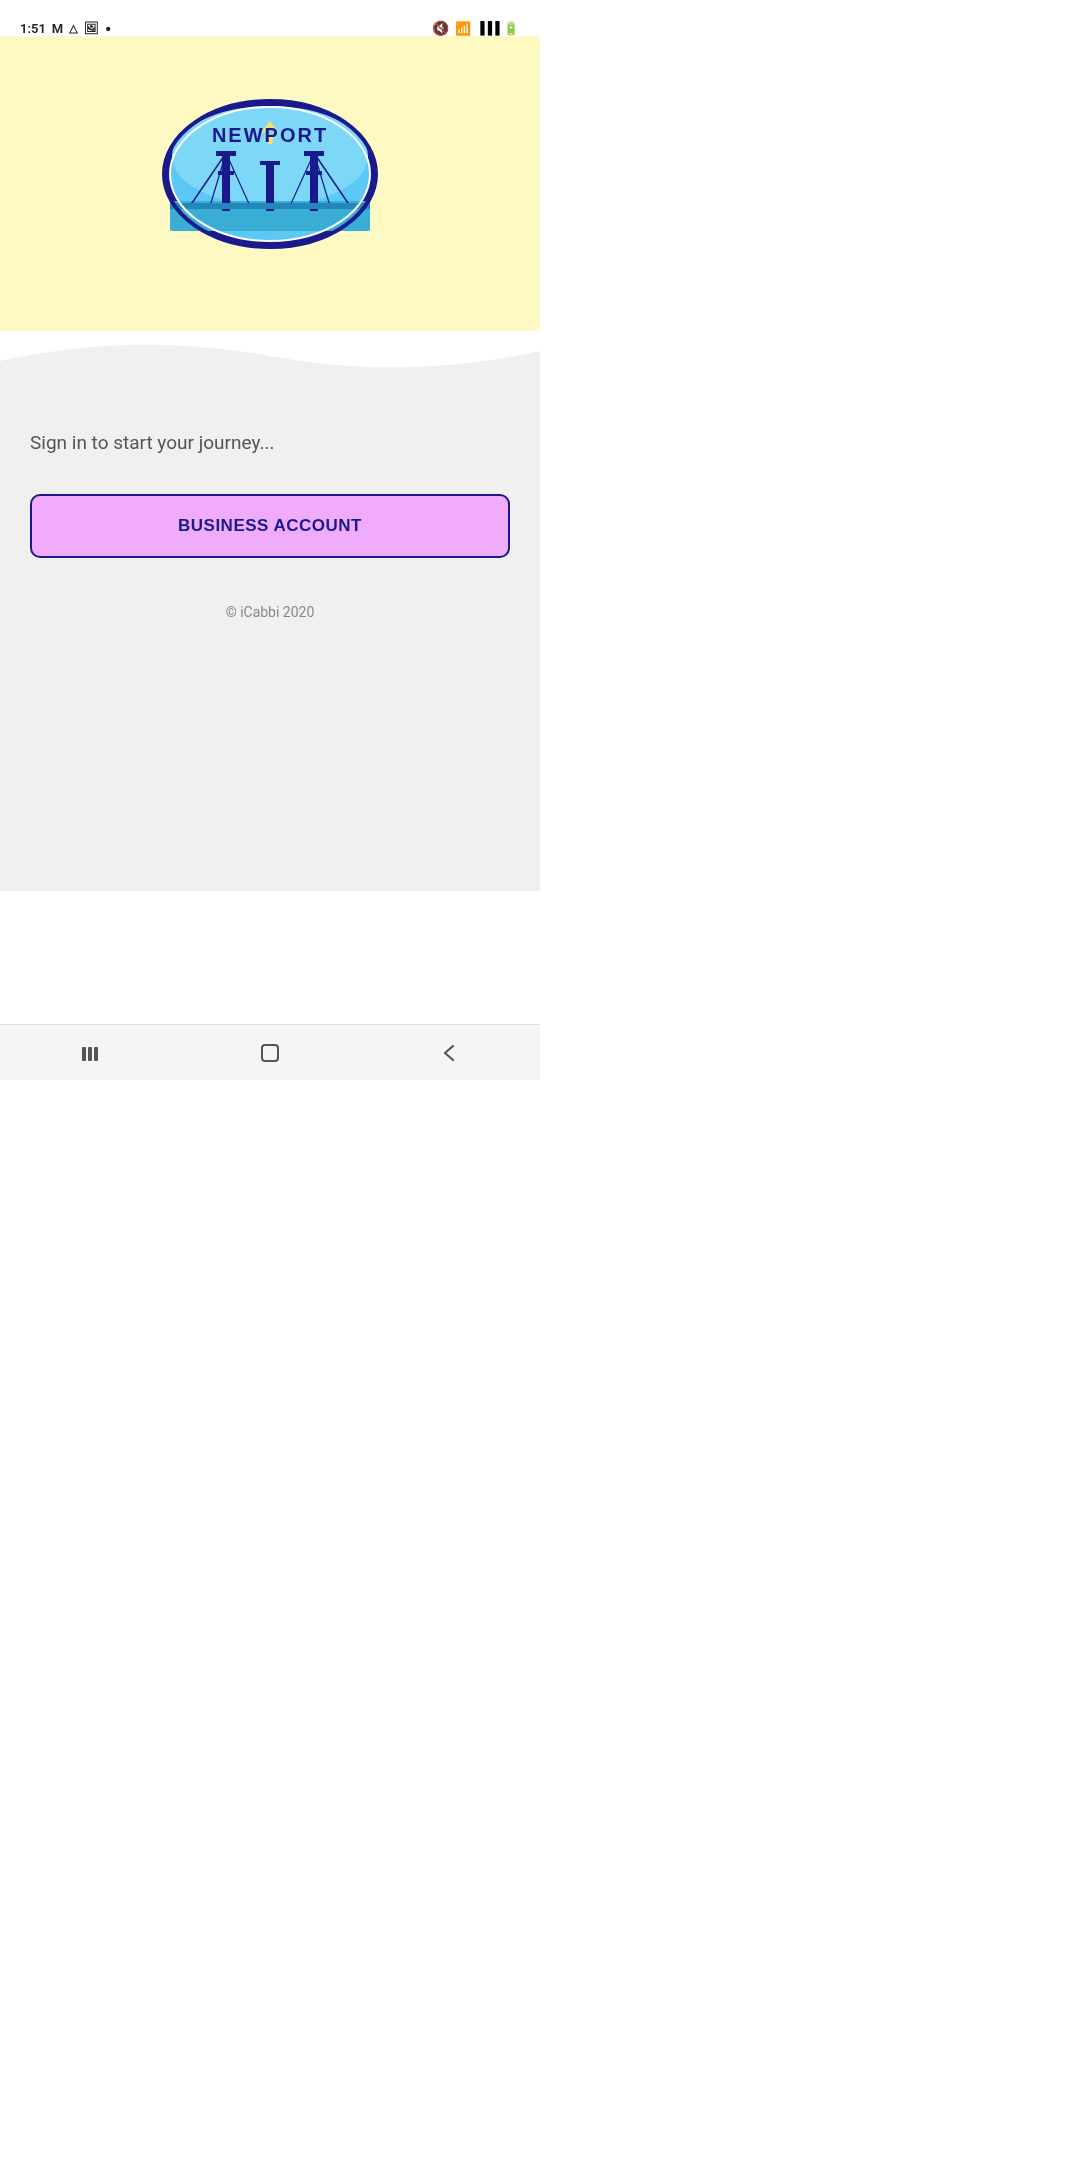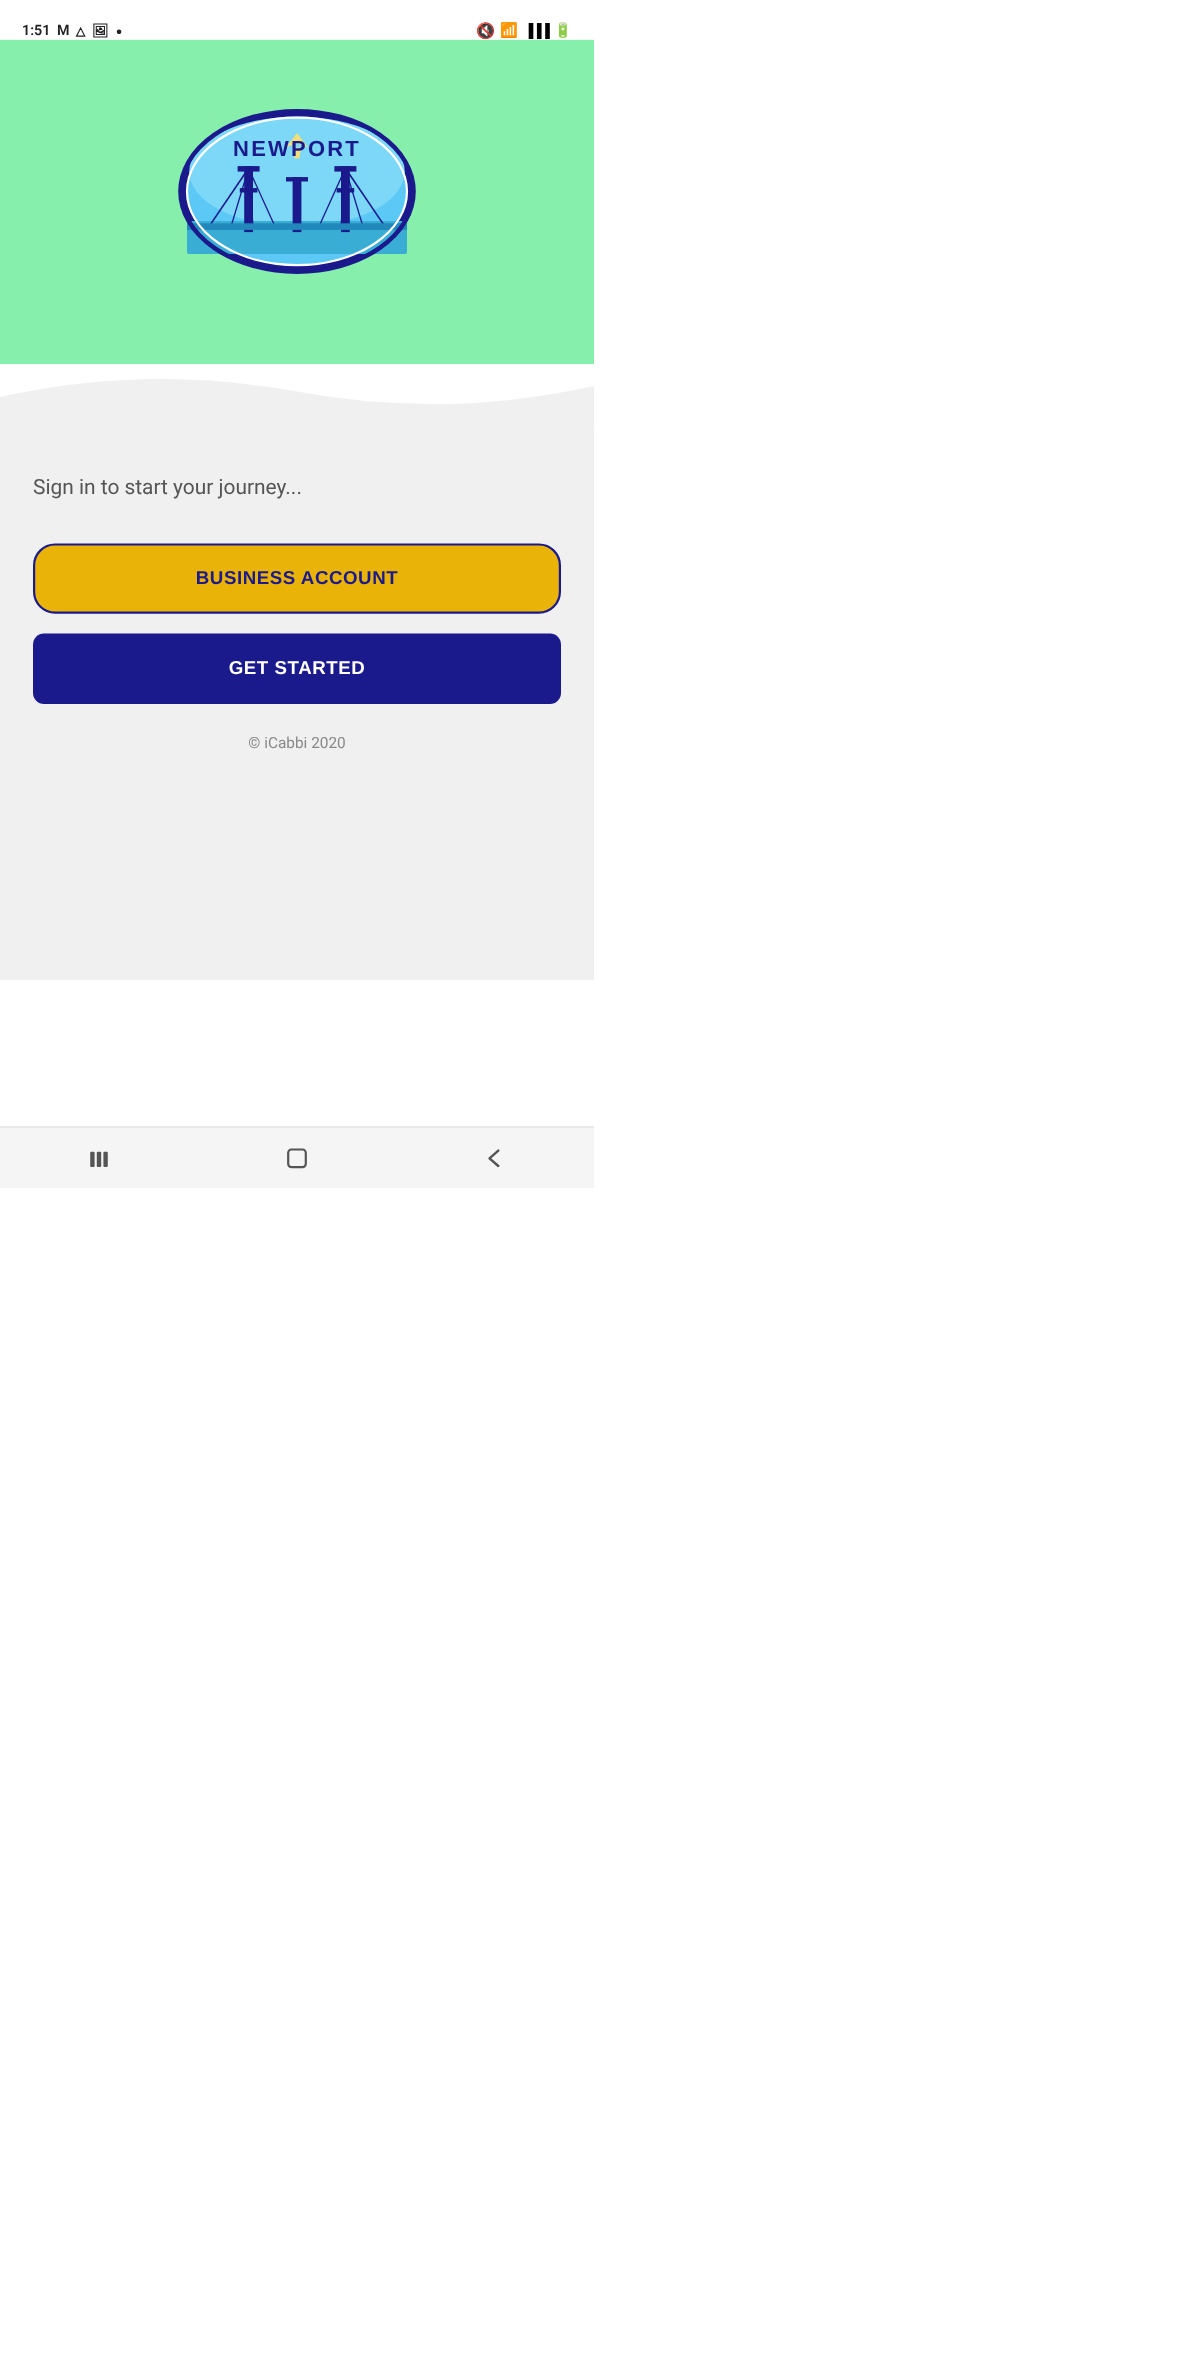--- a/index.html
+++ b/index.html
@@ -36,21 +36,21 @@
     }
 
     .status-right {
       display: flex;
       align-items: center;
       gap: 5px;
     }
 
     
     .upper-section {
-      background: #86efac;
+      background: #fef9c3;
       display: flex;
       justify-content: center;
       align-items: center;
       padding: 60px 0 80px 0;
       position: relative;
     }
 
     
     .logo-container {
       width: 220px;
@@ -93,23 +93,23 @@
 
     .welcome-subtitle {
       font-size: 19px;
       color: #555;
       margin-bottom: 40px;
     }
 
     .btn-business {
       width: 100%;
       padding: 20px;
-      background: #eab308;
+      background: #f0abfc;
       border: 2px solid #1a1a8c;
-      border-radius: 20px;
+      border-radius: 10px;
       font-size: 17px;
       font-weight: 700;
       color: #1a1a8c;
       letter-spacing: 0.5px;
       cursor: pointer;
       margin-bottom: 18px;
       text-transform: uppercase;
     }
 
     .btn-get-started {
@@ -234,21 +234,20 @@
   <svg viewBox="0 0 540 60" preserveAspectRatio="none" xmlns="http://www.w3.org/2000/svg">
     <path d="M0,60 L0,30 Q135,0 270,25 Q405,50 540,20 L540,60 Z" fill="#f0f0f0"></path>
     <path d="M0,60 L0,35 Q135,8 270,30 Q405,52 540,24 L540,60 Z" fill="#f0f0f0" opacity="0.6"></path>
   </svg>
 </div>
 
 <div class="lower-section">
   <p class="welcome-subtitle">Sign in to start your journey...</p>
 
   <button class="btn-business">BUSINESS ACCOUNT</button>
-  <button class="btn-get-started">GET STARTED</button>
 
   <p class="copyright">© iCabbi 2020</p>
 </div>
 
 <div class="nav-bar">
   <div class="nav-icon">
     <svg width="22" height="22" viewBox="0 0 22 22" xmlns="http://www.w3.org/2000/svg">
       <rect x="3" y="5" width="4" height="14" rx="1" fill="#555"></rect>
       <rect x="9" y="5" width="4" height="14" rx="1" fill="#555"></rect>
       <rect x="15" y="5" width="4" height="14" rx="1" fill="#555"></rect>

